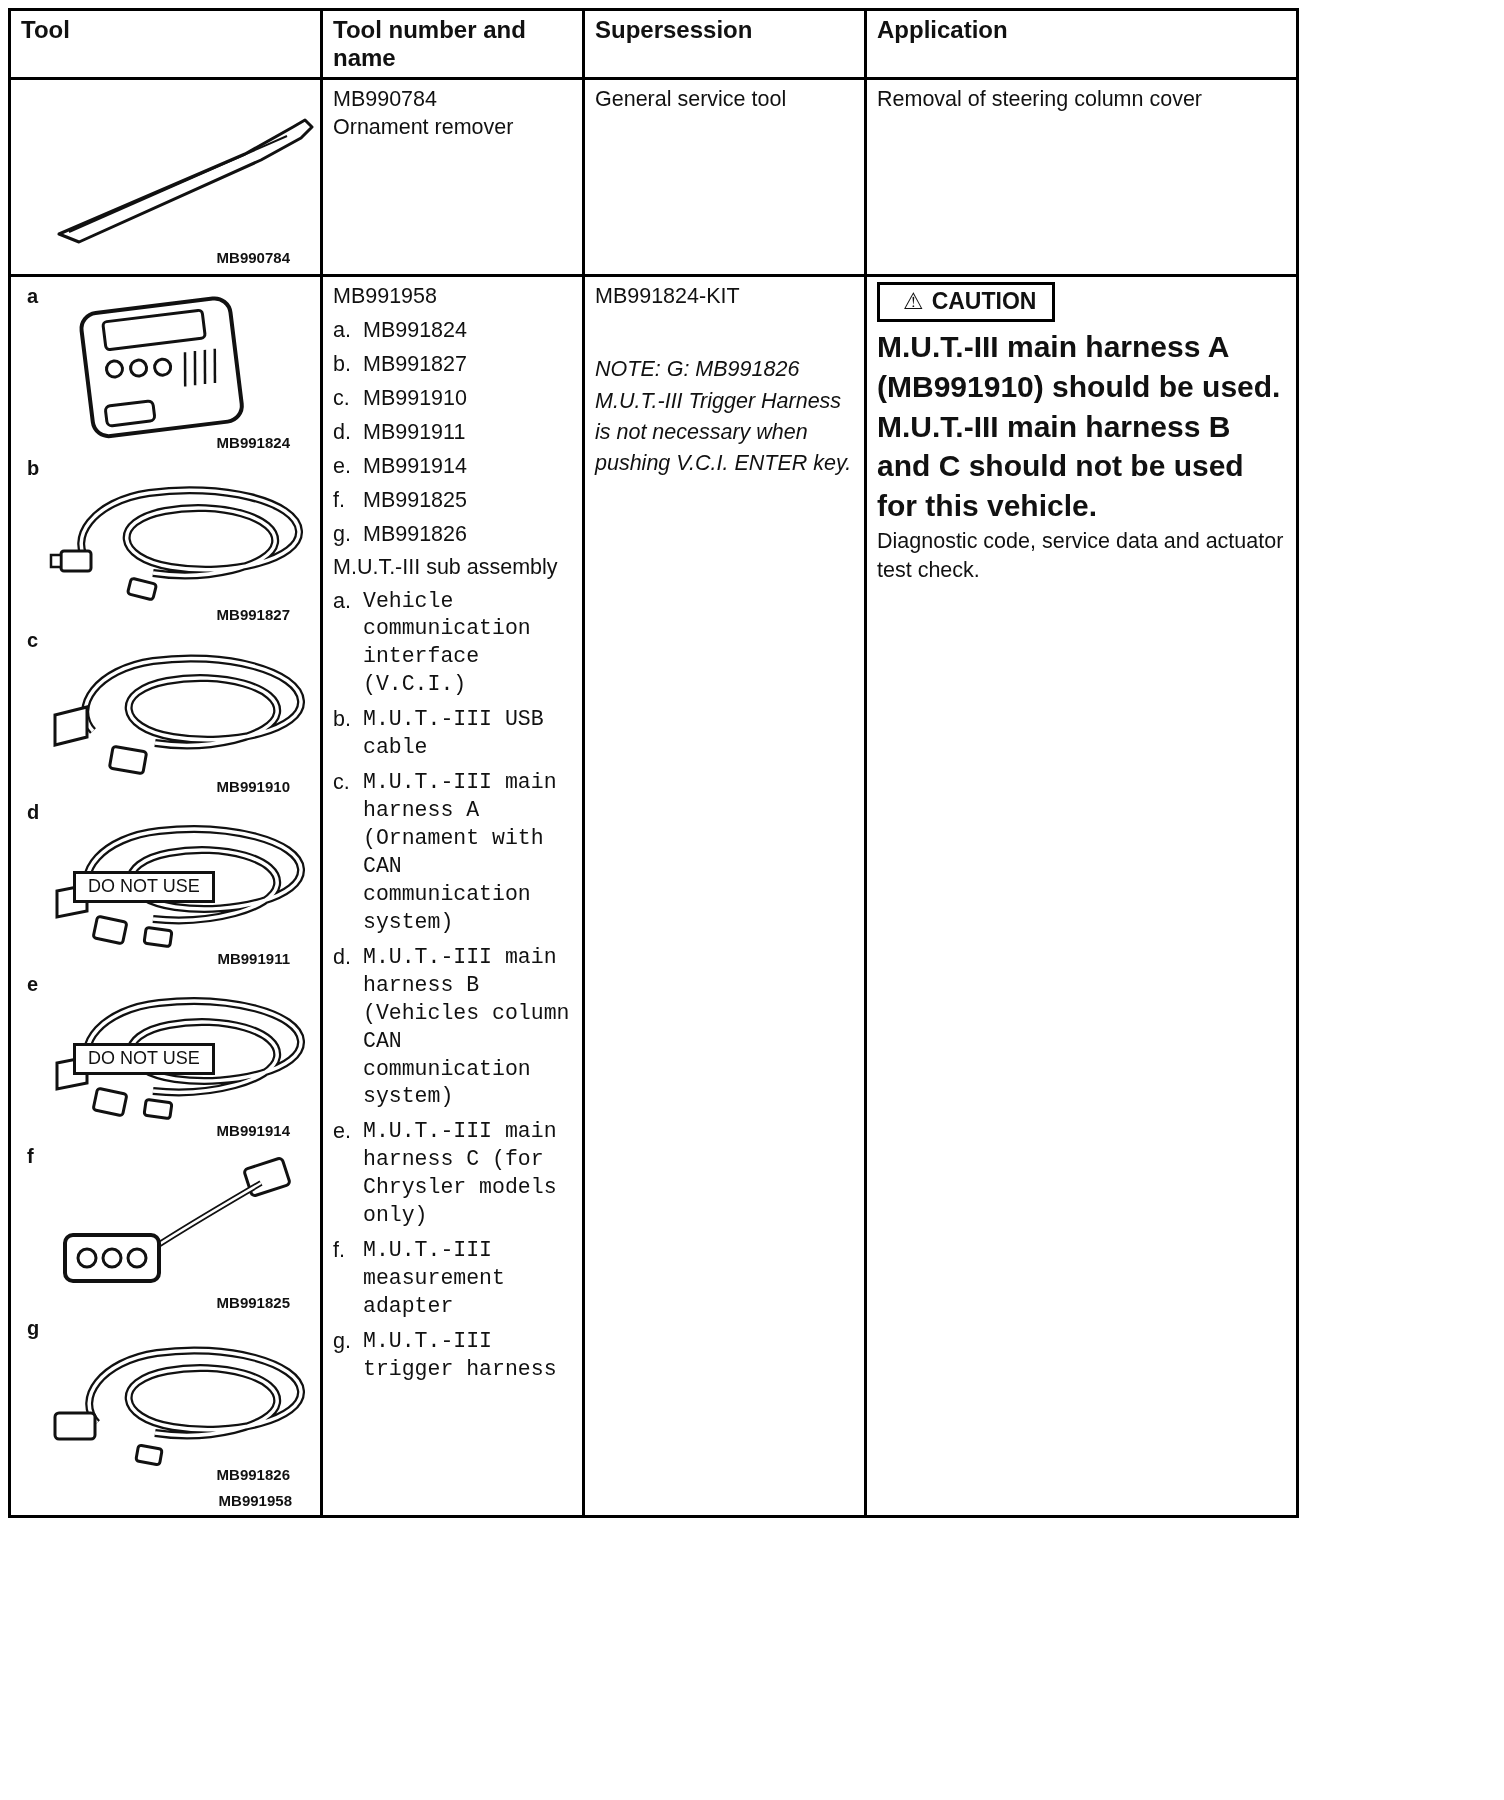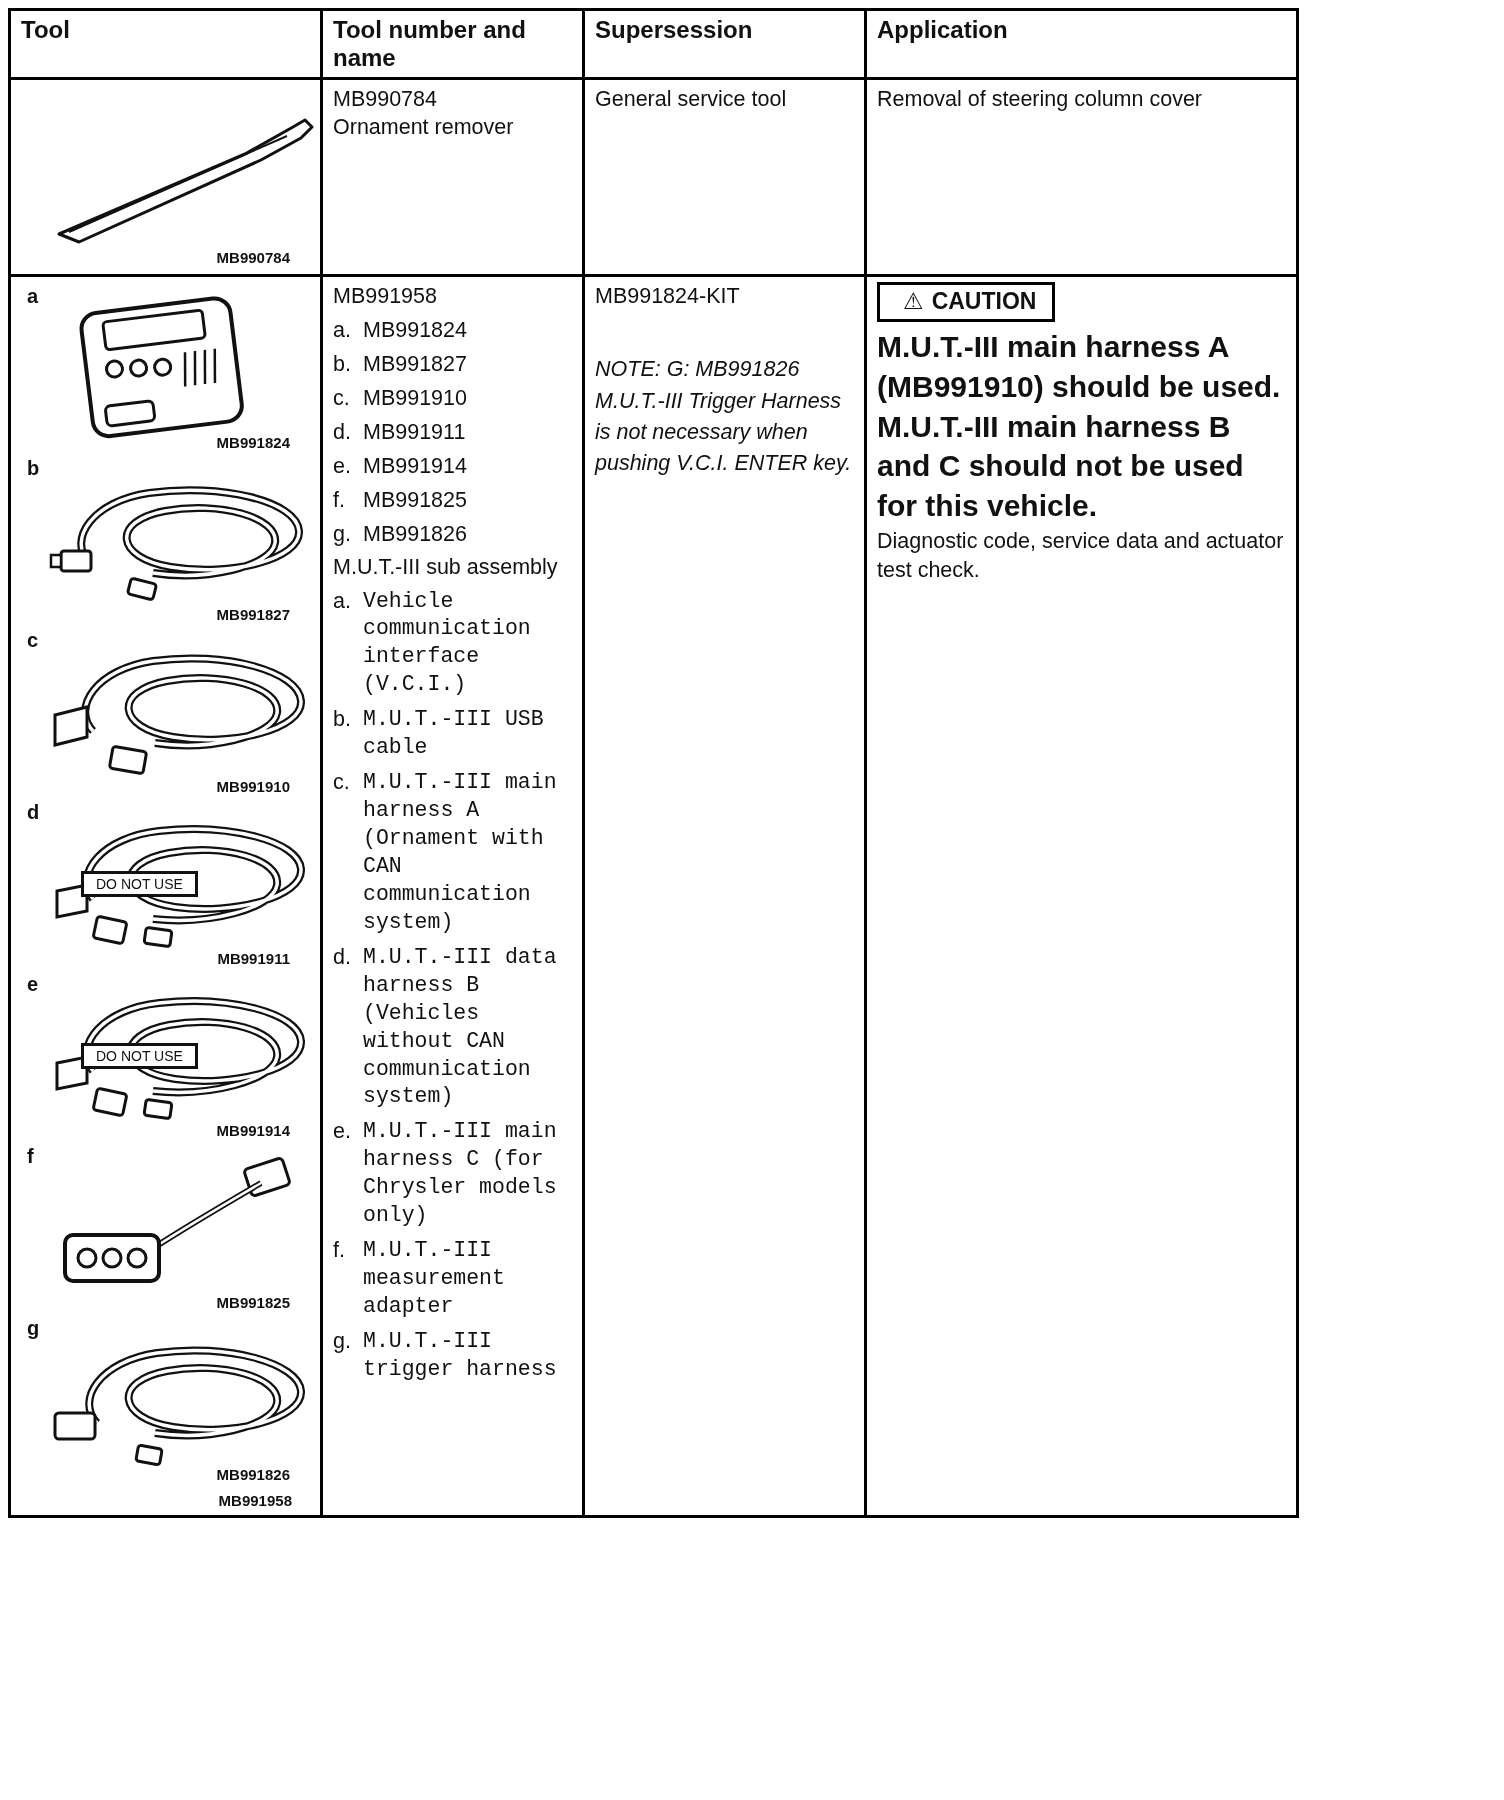--- a/index.html
+++ b/index.html
@@ -28,23 +28,23 @@
   .row1 td { height: 196px; }
 
   
   .tool-cell { padding: 6px 4px 4px 4px; }
   .tool-fig { position: relative; height: 172px; width: 100%; }
   .tool-fig.first-row { height: 184px; }
   .tool-fig svg { position: absolute; left: 34px; top: 8px; }
   .fig-letter { position: absolute; left: 12px; top: 0; font-weight: bold; font-size: 20px; }
   .fig-caption { position: absolute; right: 26px; bottom: 2px; font-weight: bold; font-size: 15px; }
   .do-not-use {
-    position: absolute; left: 66px; top: 72px;
+    position: absolute; left: 58px; top: 72px;
     border: 3px solid #111; background: #fff;
-    padding: 1px 12px; font-size: 14px; white-space: nowrap;
+    padding: 1px 12px; font-size: 18px; white-space: nowrap;
   }
   .group-caption { text-align: right; padding-right: 24px; font-weight: bold; font-size: 15px; margin-top: 4px; }
 
   
   .kit-heading { margin-bottom: 4px; }
   .plist .item { display: flex; line-height: 1.58; }
   .plist .letter { flex: 0 0 30px; }
   .sub-title { margin: 1px 0 6px 0; }
   .clist .item { display: flex; margin-bottom: 7px; line-height: 1.3; }
   .clist .letter { flex: 0 0 30px; }
@@ -254,21 +254,21 @@
             <div class="item">
                 <span class="letter">b.</span>
                 <span class="txt">M.U.T.-III USB cable</span>
               </div>
             <div class="item">
                 <span class="letter">c.</span>
                 <span class="txt">M.U.T.-III main harness A (Ornament with CAN communication system)</span>
               </div>
             <div class="item">
                 <span class="letter">d.</span>
-                <span class="txt">M.U.T.-III data harness B (Vehicles without CAN communication system)</span>
+                <span class="txt">M.U.T.-III main harness B (Vehicles column CAN communication system)</span>
               </div>
             <div class="item">
                 <span class="letter">e.</span>
                 <span class="txt">M.U.T.-III main harness C (for Chrysler models only)</span>
               </div>
             <div class="item">
                 <span class="letter">f.</span>
                 <span class="txt">M.U.T.-III measurement adapter</span>
               </div>
             <div class="item">

